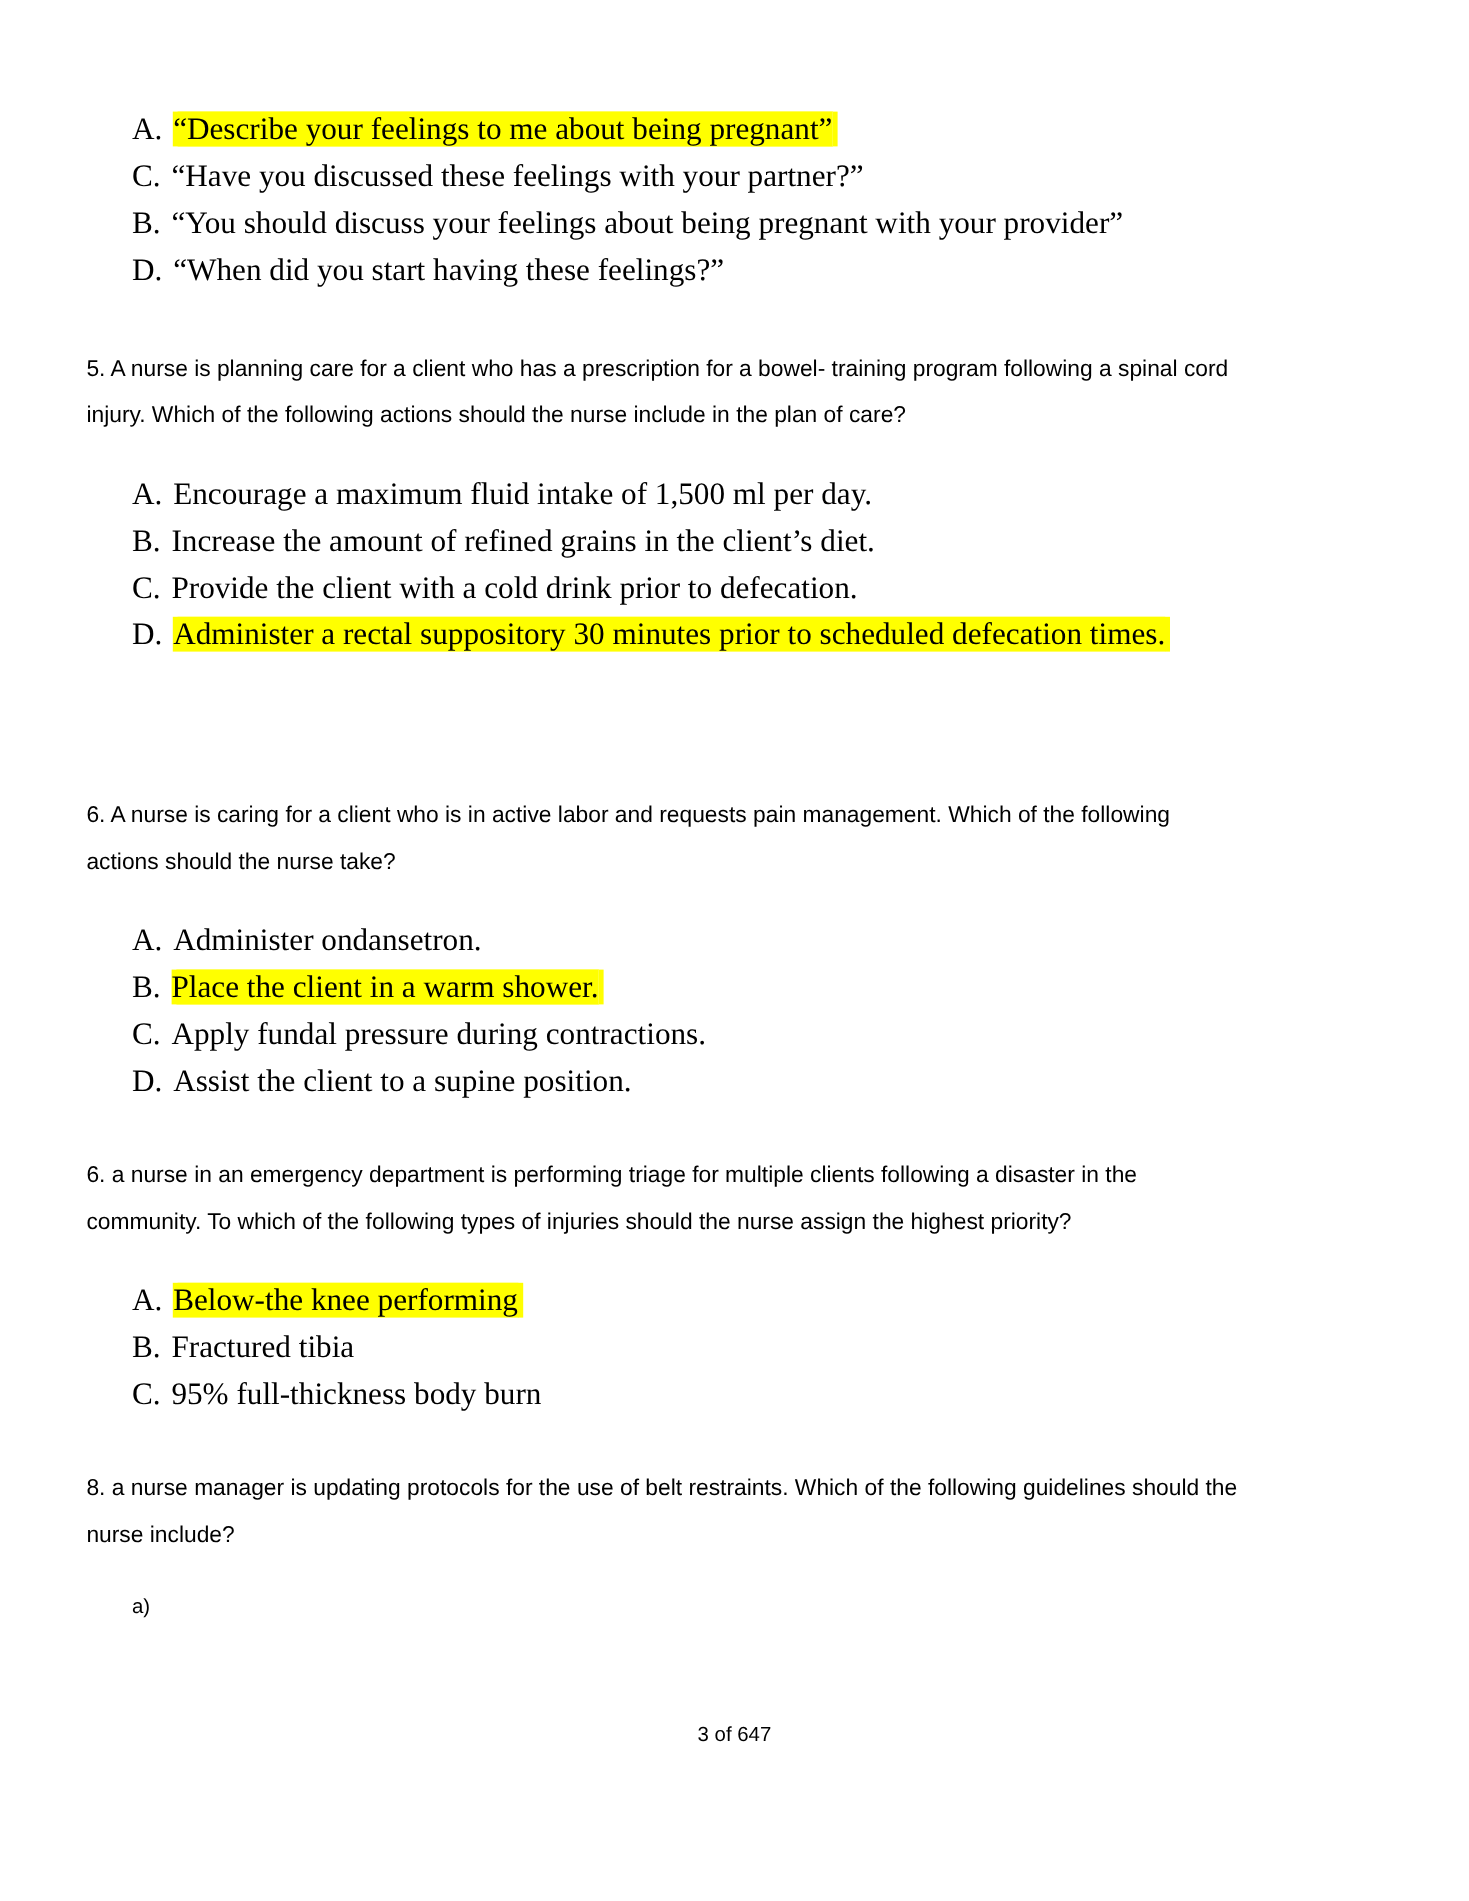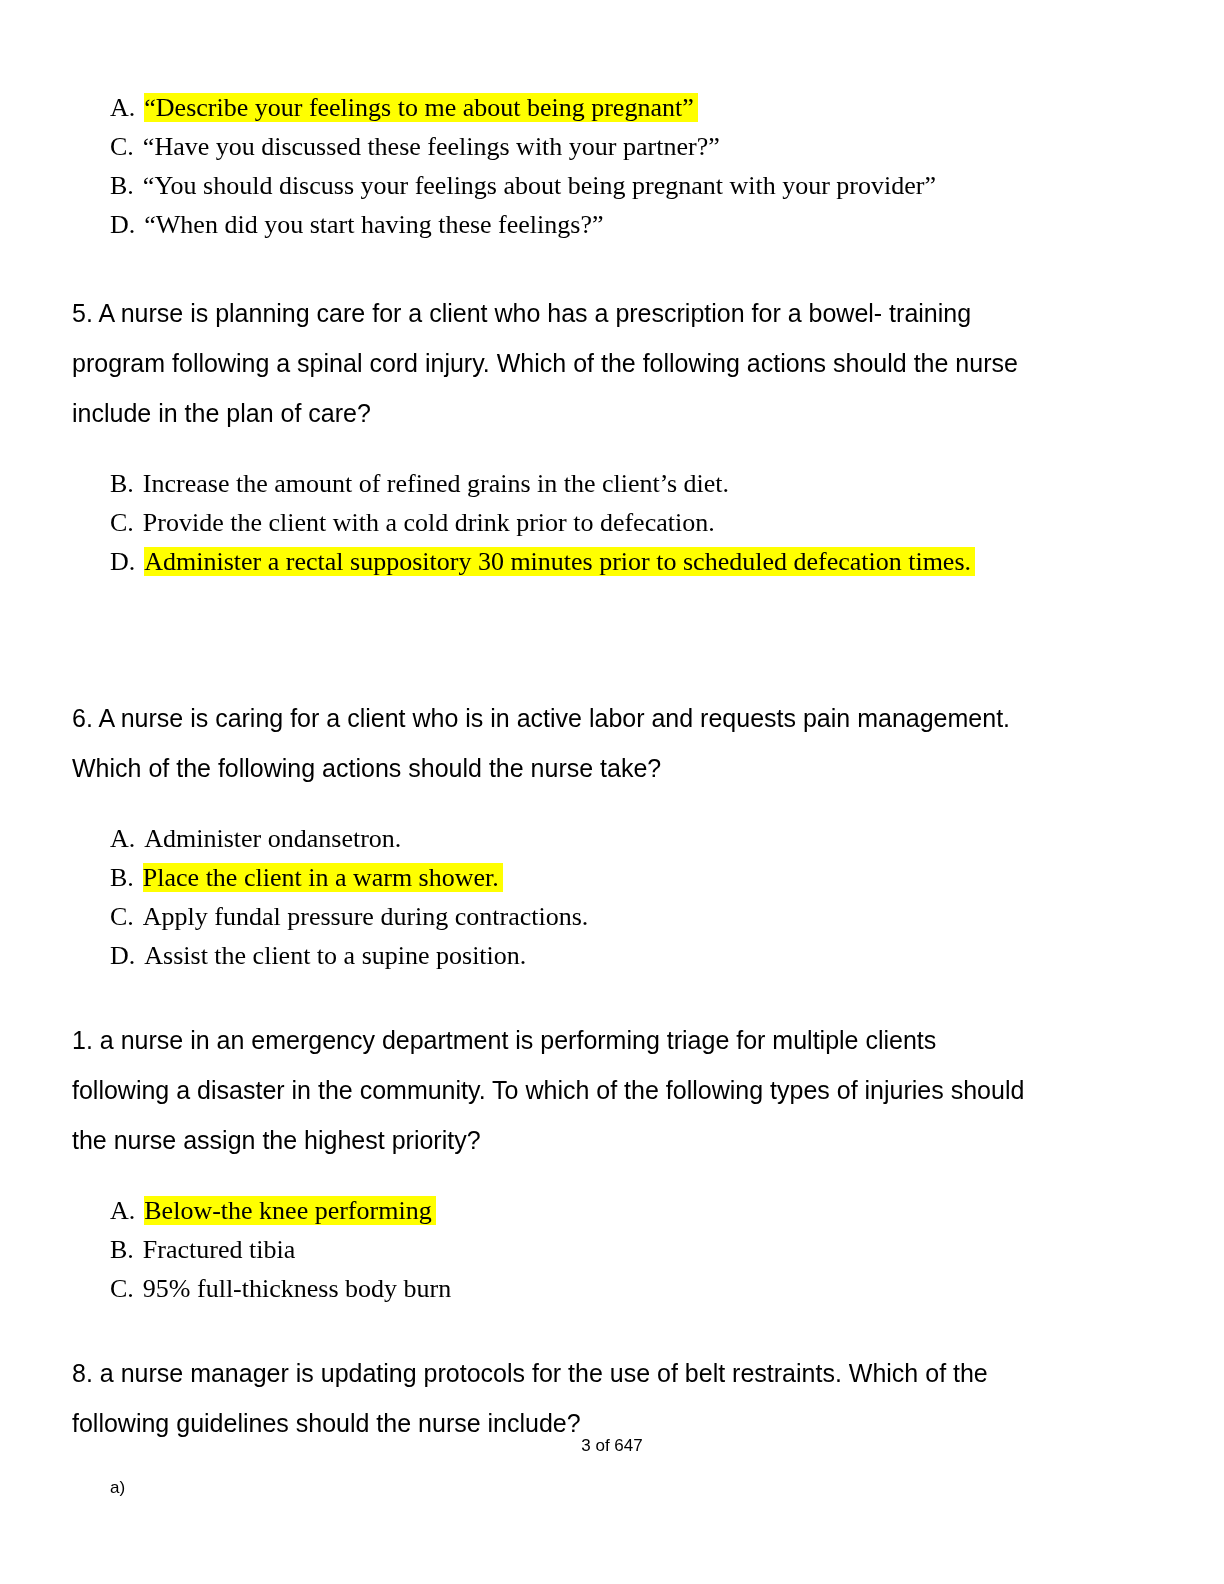--- a/index.html
+++ b/index.html
@@ -15,22 +15,22 @@
     font-family: "Liberation Sans", sans-serif;
     overflow: hidden;
   }
   .page {
     box-sizing: border-box;
     width: 1080px;
     padding: 88px 40px 0 72px;
   }
   .stem {
     font-family: "Liberation Sans", sans-serif;
-    font-size: 25px;
-    line-height: 50px;
+    font-size: 19px;
+    line-height: 39px;
     margin: 0 0 26px 0;
   }
   .options {
     font-family: "Liberation Serif", serif;
     font-size: 26px;
     line-height: 39px;
     margin: 0 0 44px 38px;
   }
   .options.after-stem { margin-bottom: 40px; }
   .options.gap-large { margin-bottom: 112px; }
@@ -69,20 +69,23 @@
       <span class="opt-label">B.</span><span class="opt-text">“You should discuss your feelings about being pregnant with your provider”</span>
     </div>
     <div class="option">
       <span class="opt-label">D.</span><span class="opt-text">“When did you start having these feelings?”</span>
     </div>
   </div>
 
   <p class="stem">5. A nurse is planning care for a client who has a prescription for a bowel- training program following a spinal cord injury. Which of the following actions should the nurse include in the plan of care?</p>
   <div class="options after-stem gap-large">
     <div class="option">
+      <span class="opt-label">A.</span><span class="opt-text">Encourage a maximum fluid intake of 1,500 ml per day.</span>
+    </div>
+    <div class="option">
       <span class="opt-label">B.</span><span class="opt-text">Increase the amount of refined grains in the client’s diet.</span>
     </div>
     <div class="option">
       <span class="opt-label">C.</span><span class="opt-text">Provide the client with a cold drink prior to defecation.</span>
     </div>
     <div class="option">
       <span class="opt-label">D.</span><span class="opt-text hl">Administer a rectal suppository 30 minutes prior to scheduled defecation times.</span>
     </div>
   </div>
 
@@ -95,21 +98,21 @@
       <span class="opt-label">B.</span><span class="opt-text hl">Place the client in a warm shower.</span>
     </div>
     <div class="option">
       <span class="opt-label">C.</span><span class="opt-text">Apply fundal pressure during contractions.</span>
     </div>
     <div class="option">
       <span class="opt-label">D.</span><span class="opt-text">Assist the client to a supine position.</span>
     </div>
   </div>
 
-  <p class="stem">1. a nurse in an emergency department is performing triage for multiple clients following a disaster in the community. To which of the following types of injuries should the nurse assign the highest priority?</p>
+  <p class="stem">6. a nurse in an emergency department is performing triage for multiple clients following a disaster in the community. To which of the following types of injuries should the nurse assign the highest priority?</p>
   <div class="options after-stem">
     <div class="option">
       <span class="opt-label">A.</span><span class="opt-text hl">Below-the knee performing</span>
     </div>
     <div class="option">
       <span class="opt-label">B.</span><span class="opt-text">Fractured tibia</span>
     </div>
     <div class="option">
       <span class="opt-label">C.</span><span class="opt-text">95% full-thickness body burn</span>
     </div>

